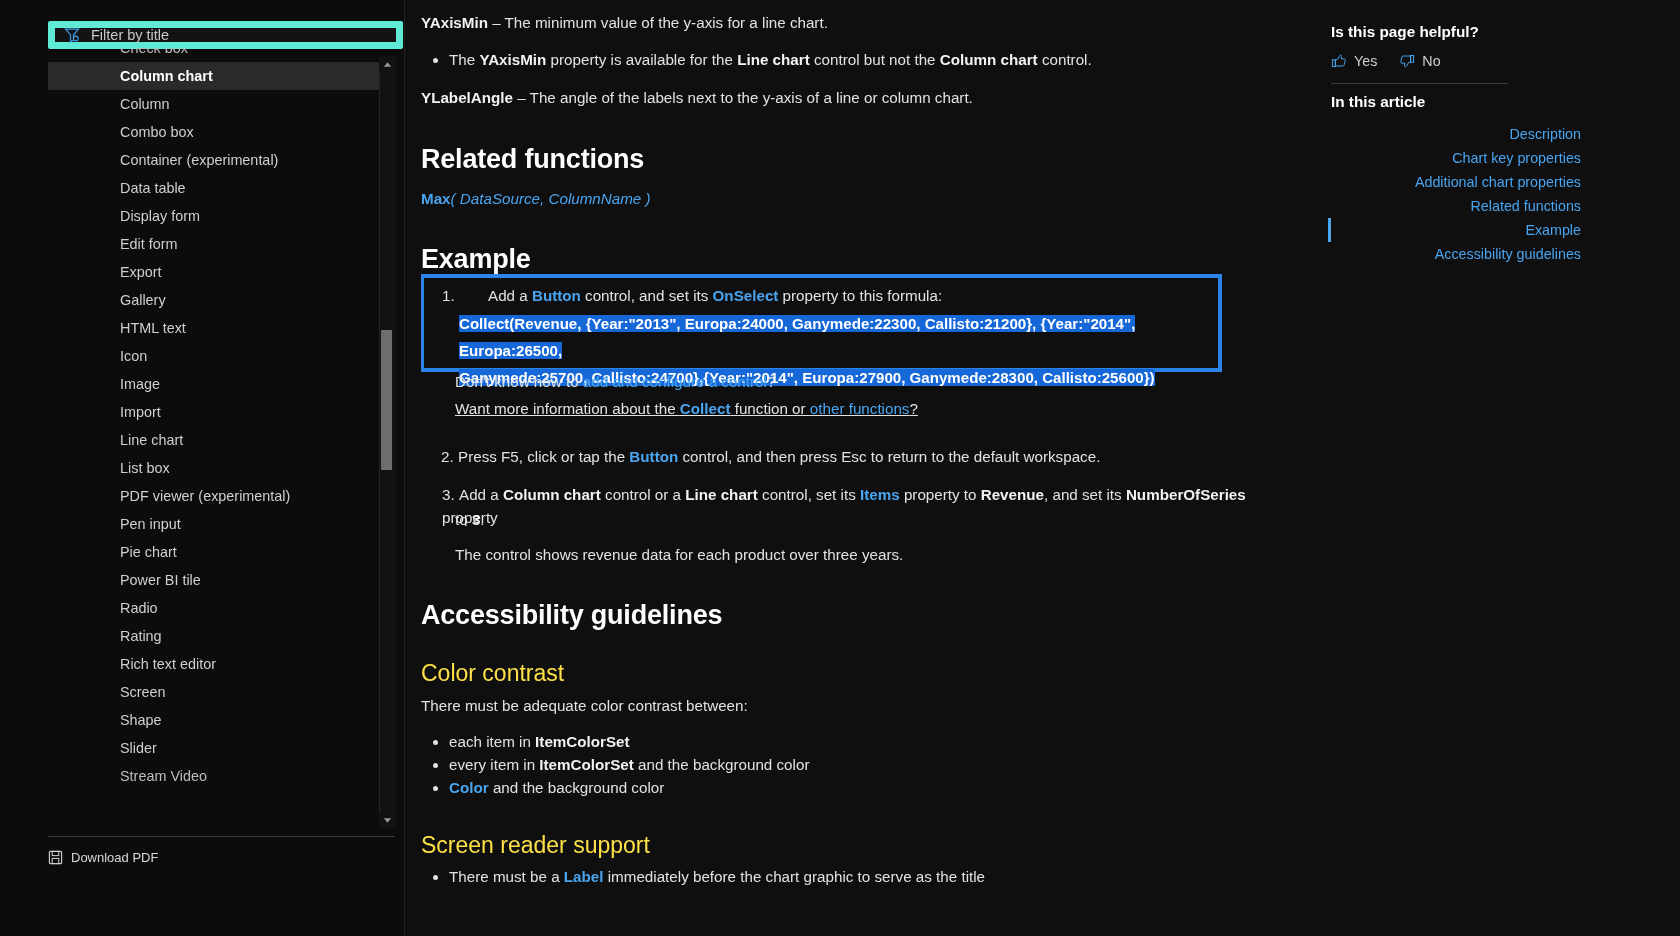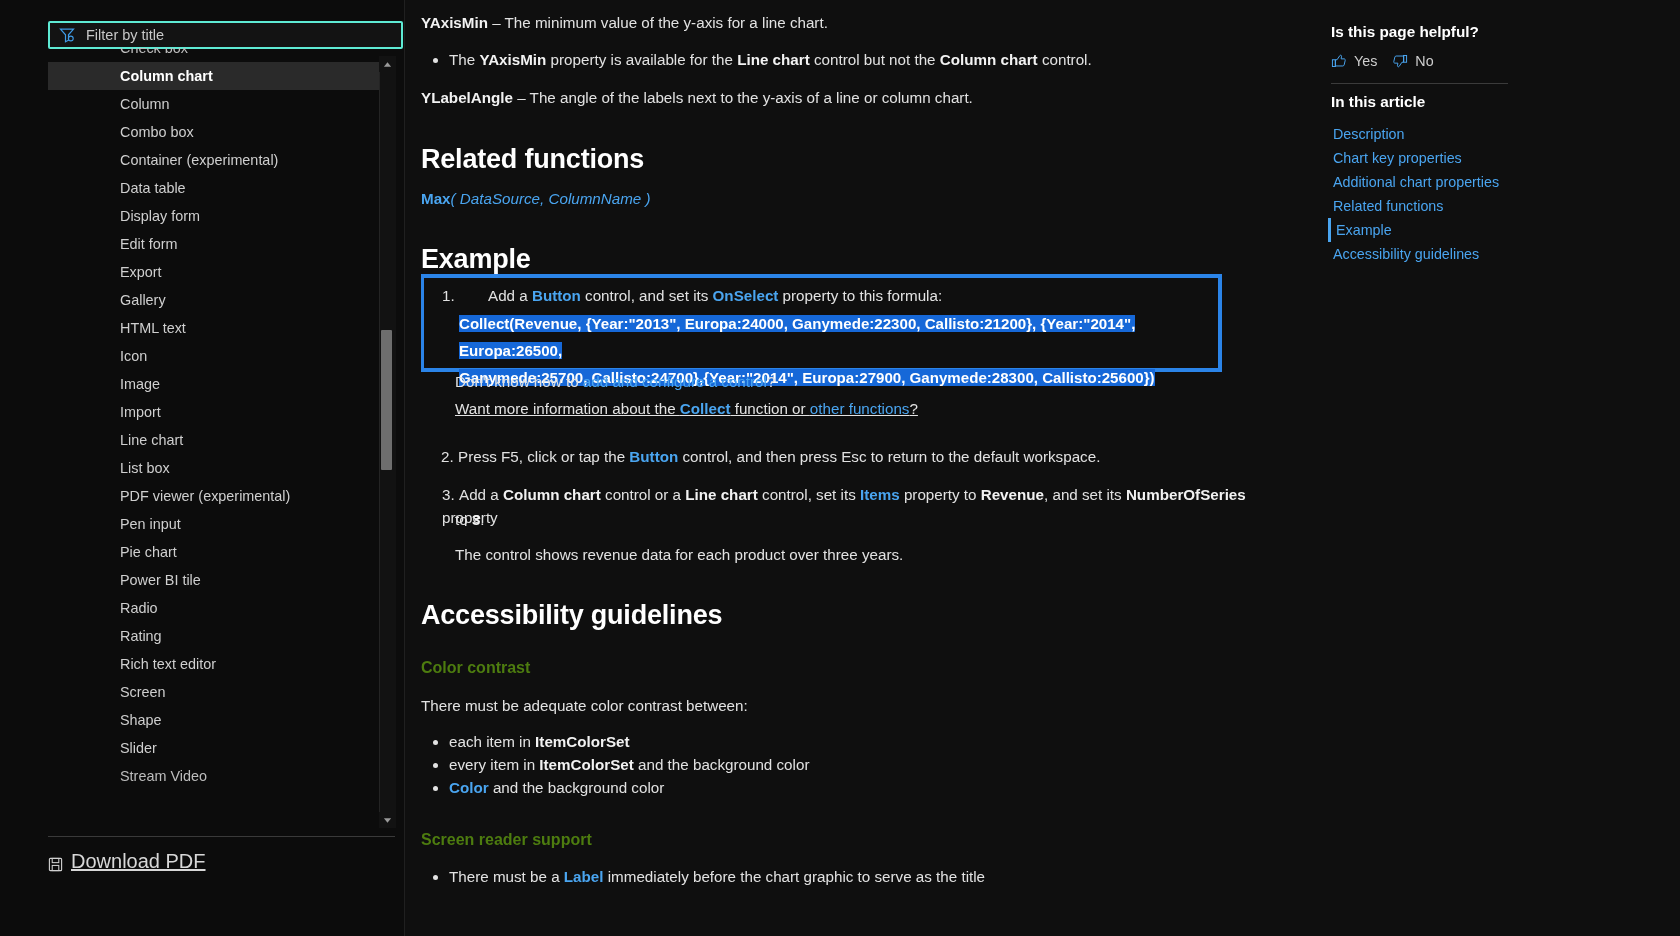--- a/index.html
+++ b/index.html
@@ -11,21 +11,21 @@
   }
   .page{position:relative;width:1680px;height:936px;background:#0f0f0f;overflow:hidden;}
 
   
   .sidebar{
     position:absolute;left:0;top:0;width:405px;height:936px;
     background:#0c0c0c;box-sizing:border-box;
   }
   .filterbox{
     position:absolute;left:48px;top:21px;width:355px;height:28px;
-    border:2px solid #5eead4;background:#131313;border-radius:2px;
+    border:7px solid #5eead4;background:#131313;border-radius:2px;
     display:flex;align-items:center;padding:0 9px;box-sizing:border-box;
   }
   .filter-icon{width:16px;height:16px;margin-right:9px;flex:none;display:block;}
   .filterbox input{
     background:transparent;border:0;outline:0;color:#d4d4d4;
     font-family:"Liberation Sans", sans-serif;font-size:14.5px;width:100%;
   }
   .filterbox input::placeholder{color:#c8c8c8;opacity:1;}
 
   .navwrap{
@@ -54,41 +54,41 @@
   .scroll-arrow svg{display:block;}
   .scrollthumb{
     position:absolute;left:381px;top:330px;width:11px;height:140px;
     background:#6e6e6e;border-radius:1px;
   }
 
   .sidebar-divider{
     position:absolute;left:48px;top:836px;width:347px;height:1px;background:#3a3a3a;
   }
   .download{
-    position:absolute;left:48px;top:850px;height:22px;display:flex;align-items:center;
-    color:#d8d8d8;font-size:20px;cursor:pointer;text-decoration:underline;
+    position:absolute;left:48px;top:850px;height:22px;display:flex;align-items:flex-start;
+    color:#d8d8d8;font-size:13px;cursor:pointer;
   }
   .download .pdf-icon{width:15px;height:15px;margin-right:8px;display:block;}
 
   
   .vsep{position:absolute;left:404px;top:0;width:1px;height:936px;background:#202020;}
 
   
   .content{
     position:absolute;left:421px;top:0;width:880px;height:936px;overflow:hidden;
     font-size:15.2px;line-height:1.5;color:#e2e2e2;
   }
   .content p{margin:0;}
   b,strong{font-weight:bold;color:#f2f2f2;}
   .lnk{color:#4aa5f0;}
   .lnk-b{color:#4aa5f0;font-weight:bold;}
   .h2{
     font-size:27px;font-weight:bold;color:#ffffff;letter-spacing:-.2px;
   }
-  .h3{font-size:16px;font-weight:bold;color:#4d7c0f;}
+  .h3{font-size:23px;font-weight:normal;color:#fde047;}
   .bullets{margin:0;padding-left:28px;}
   .bullets li{margin:0;}
 
   .row{position:absolute;left:0;}
 
   
   .examplebox{
     position:absolute;left:-1px;top:274px;width:802px;height:98px;
     border:4px solid #2b84e8;background:#0f0f0f;box-sizing:border-box;
   }
@@ -102,27 +102,27 @@
   .code span.sel{background:#1668d8;color:#ffffff;box-decoration-break:clone;-webkit-box-decoration-break:clone;}
 
   
   .rail{
     position:absolute;left:1331px;top:0;width:260px;height:936px;
     font-size:14.4px;color:#ddd;
   }
   .rail-title{
     position:absolute;left:0;top:23px;font-size:15.3px;font-weight:bold;color:#ffffff;
   }
-  .vote{position:absolute;left:0;top:53px;display:flex;align-items:center;gap:4px;}
+  .vote{position:absolute;left:0;top:53px;display:flex;align-items:center;gap:11px;}
   .vote .item{display:flex;align-items:center;gap:7px;color:#cfcfcf;font-size:14.3px;cursor:pointer;}
   .vote .item + .item{margin-left:11px;}
   .vote svg{display:block;}
   .rail-divider{position:absolute;left:0;top:83px;width:177px;height:1px;background:#3b3b3b;}
   .rail-sub{position:absolute;left:0;top:93px;font-size:15.3px;font-weight:bold;color:#ffffff;}
-  .toc{position:absolute;left:0;top:122px;width:250px;}
+  .toc{position:absolute;left:0;top:122px;width:250px;text-align:right;}
   .toc a{
     display:block;height:24px;line-height:24px;color:#4aa5f0;font-size:14.3px;
     text-decoration:none;padding-left:2px;cursor:pointer;
   }
   .toc a.current{border-left:3px solid #4aa5f0;padding-left:5px;margin-left:-3px;}
 </style>
 </head>
 <body>
 
 <div class="page">

